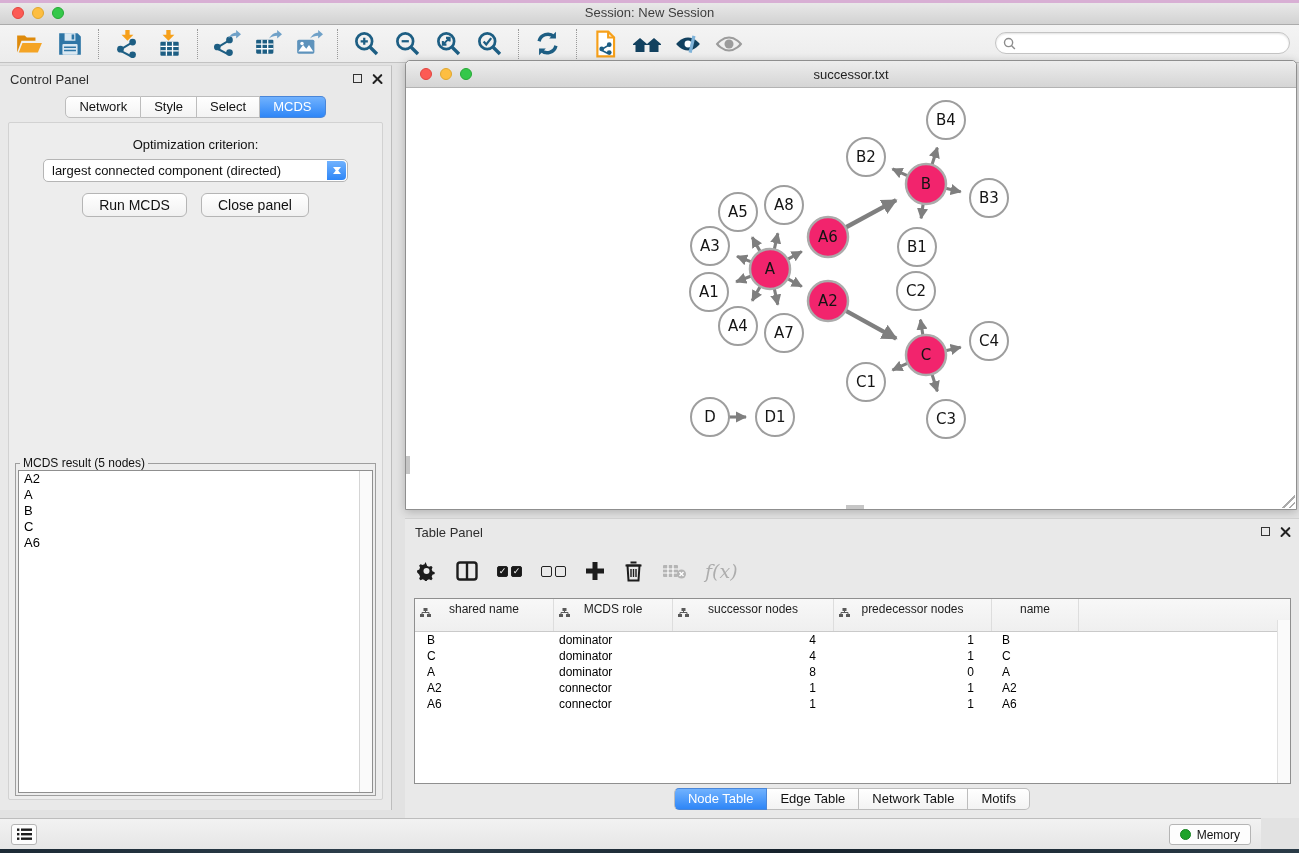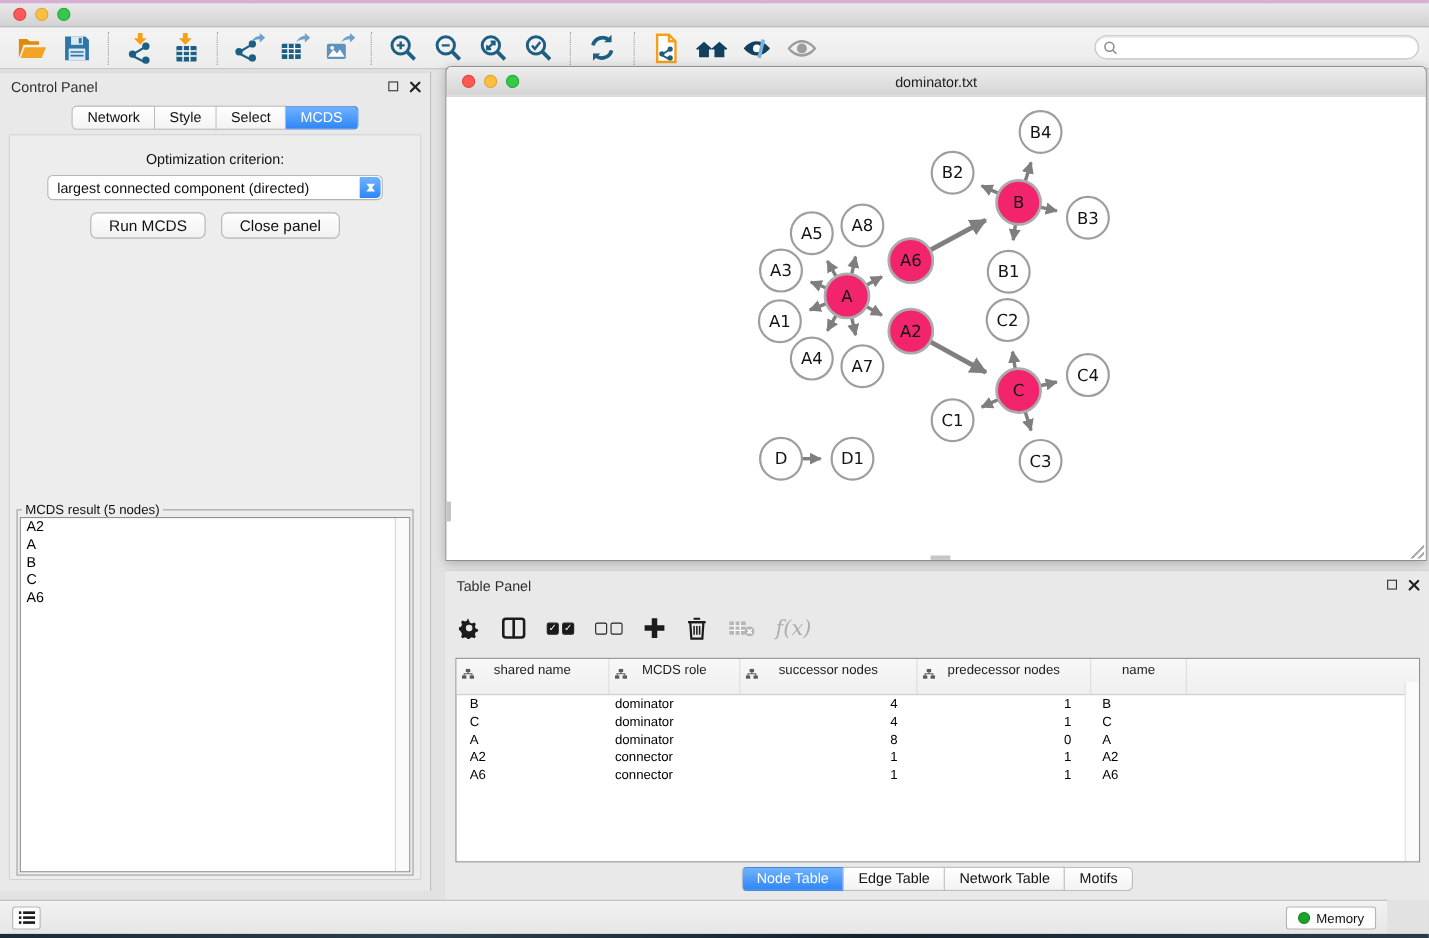--- a/index.html
+++ b/index.html
@@ -124,20 +124,21 @@
 </style>
 </head>
 <body>
 
 <div class="app">
 
   <div class="titlebar">
     <div class="tl red"></div>
     <div class="tl yellow"></div>
     <div class="tl green"></div>
+    <div class="win-title">Session: New Session</div>
   </div>
 
   <div class="toolbar">
     <div class="tb-icon">
       <svg width="28" height="26" viewBox="0 0 26 24">
           <path d="M2 20V4h7l2 2h8v3H6L2 20z" fill="#DE8A0B"></path>
           <path d="M3.5 20l3.4-9H25l-3.8 9z" fill="#F4A425"></path>
         </svg>
     </div>
     <div class="tb-icon">
@@ -310,21 +311,21 @@
           </div>
       </fieldset>
     </div>
   </div>
 
   <div class="network-window">
     <div class="nw-titlebar">
       <div class="tl red"></div>
       <div class="tl yellow"></div>
       <div class="tl green"></div>
-      <div class="nw-title">dominator.txt</div>
+      <div class="nw-title">successor.txt</div>
     </div>
     <div class="nw-body">
       <svg id="graph-svg" width="890" height="421">
           <defs>
             <marker id="arw" viewBox="0 0 10 10" refX="9" refY="5" markerWidth="3.6" markerHeight="3.6" orient="auto">
               <path d="M0 0L10 5L0 10z" fill="#7F7F7F"></path>
             </marker>
           </defs>
           <line x1="354.20930486584723" y1="163.56032429229037" x2="346.1965079445215" y2="149.28752977617896" stroke="#7F7F7F" stroke-width="3.1" marker-end="url(#arw)"></line>
           <line x1="368.27393757610866" y1="161.46199965207478" x2="371.8027905146425" y2="145.33010050449158" stroke="#7F7F7F" stroke-width="3.1" marker-end="url(#arw)"></line>

